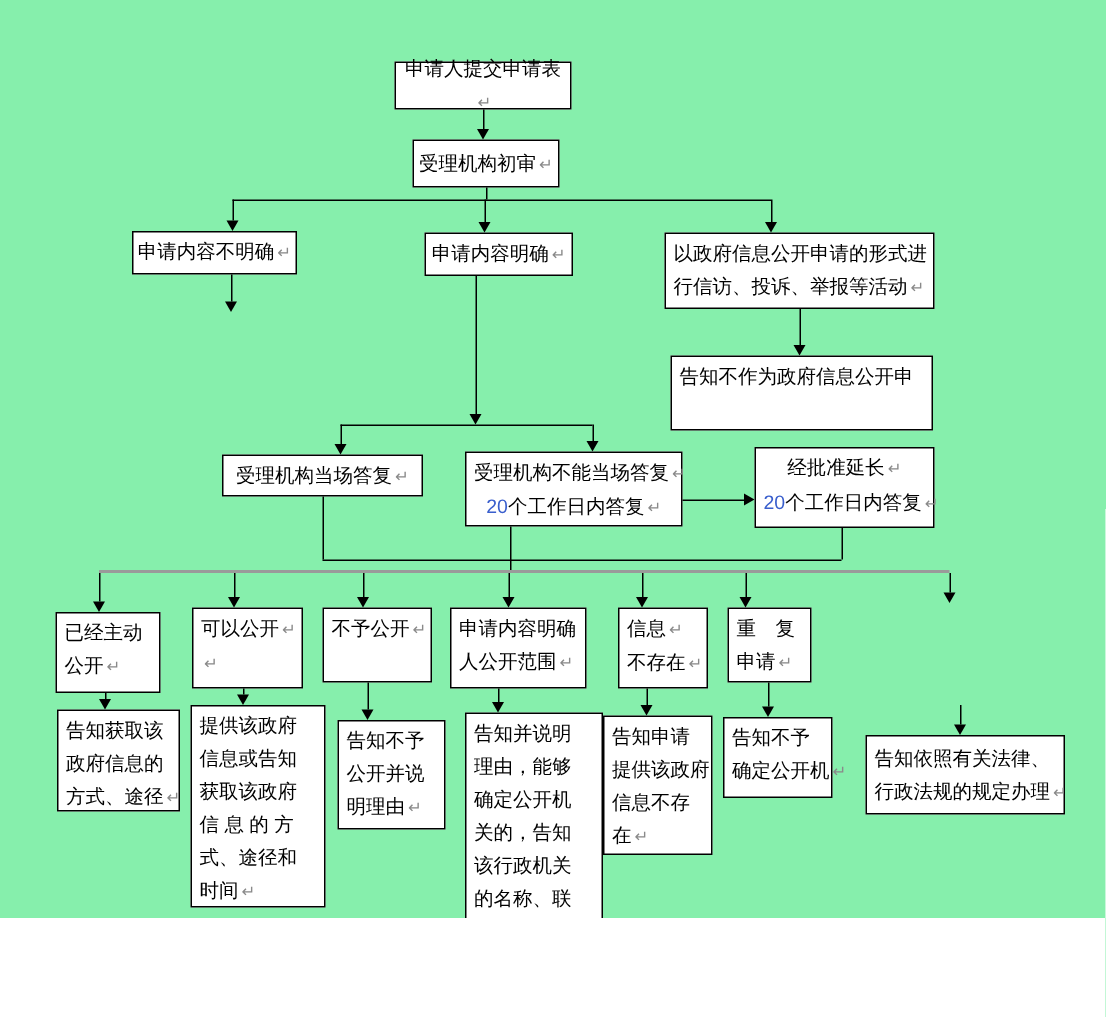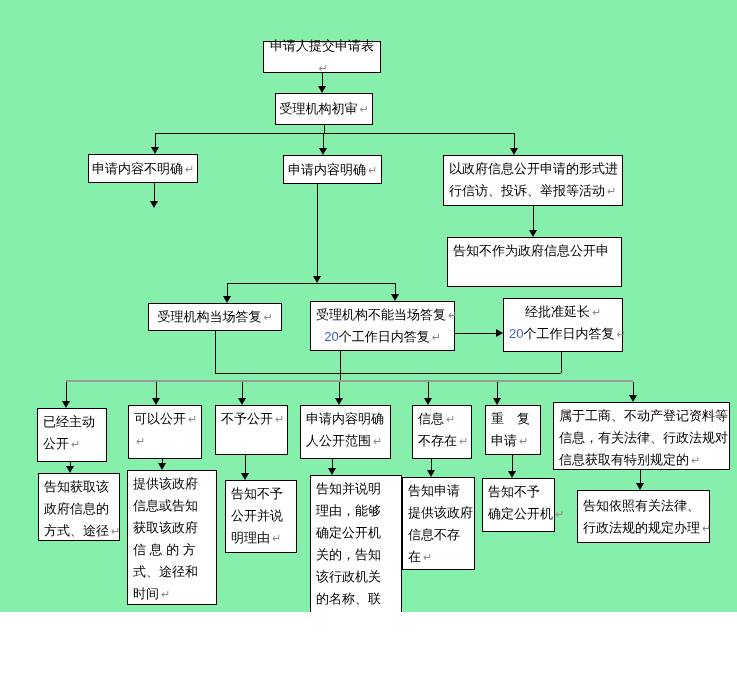--- a/index.html
+++ b/index.html
@@ -92,25 +92,20 @@
   <div class="box" style="left:412px;top:405px;width:60px;height:54px">
     <span class="ln pm">信息</span>
     <span class="ln pm">不存在</span>
   </div>
 
   <div class="box" style="left:485px;top:405px;width:56px;height:50px">
     <span class="ln">重　复</span>
     <span class="ln pm">申请</span>
   </div>
 
-  <div class="box" style="left:553px;top:402px;width:177px;height:68px">
-    <span class="ln">属于工商、不动产登记资料等</span>
-    <span class="ln">信息，有关法律、行政法规对</span>
-    <span class="ln pm">信息获取有特别规定的</span>
-  </div>
 
   <div class="box" style="left:38px;top:473px;width:82px;height:68px">
     <span class="ln">告知获取该</span>
     <span class="ln">政府信息的</span>
     <span class="ln pm">方式、途径</span>
   </div>
 
   <div class="box" style="left:127px;top:470px;width:90px;height:135px">
     <span class="ln">提供该政府</span>
     <span class="ln">信息或告知</span>

